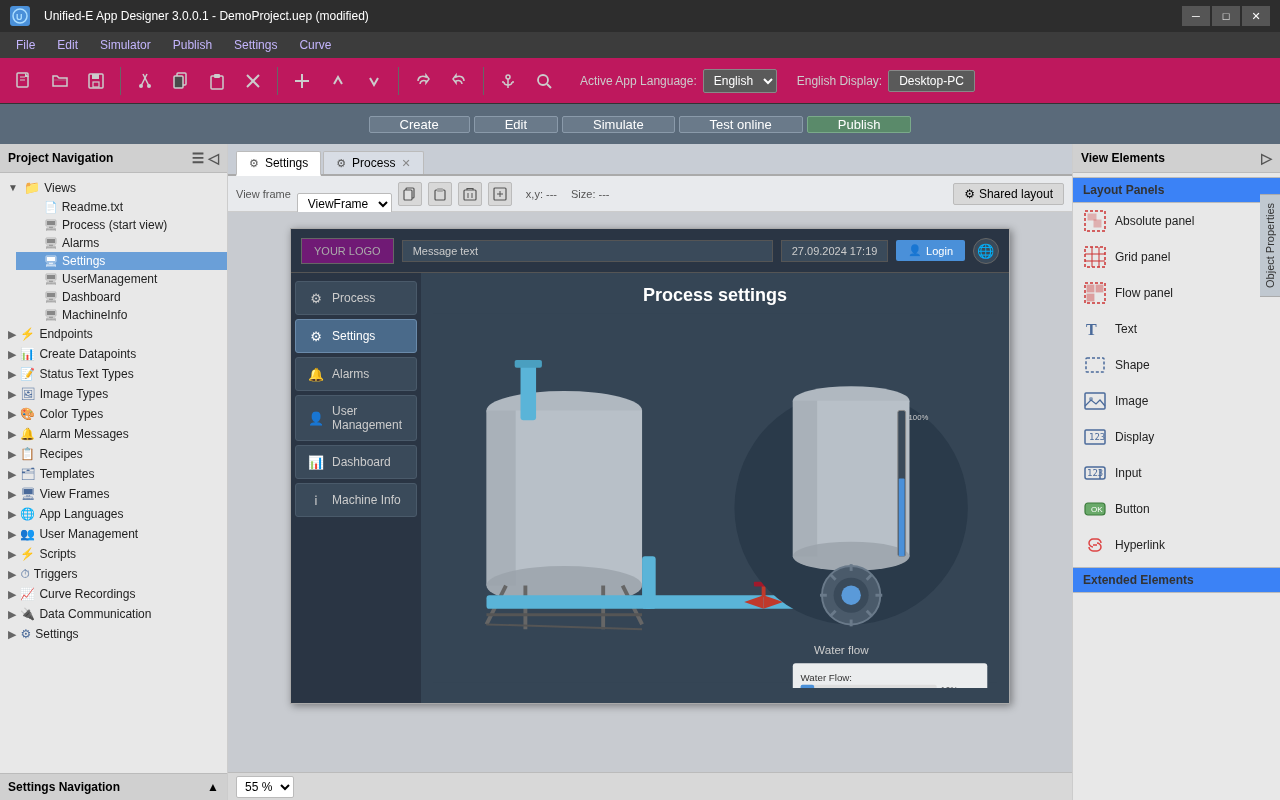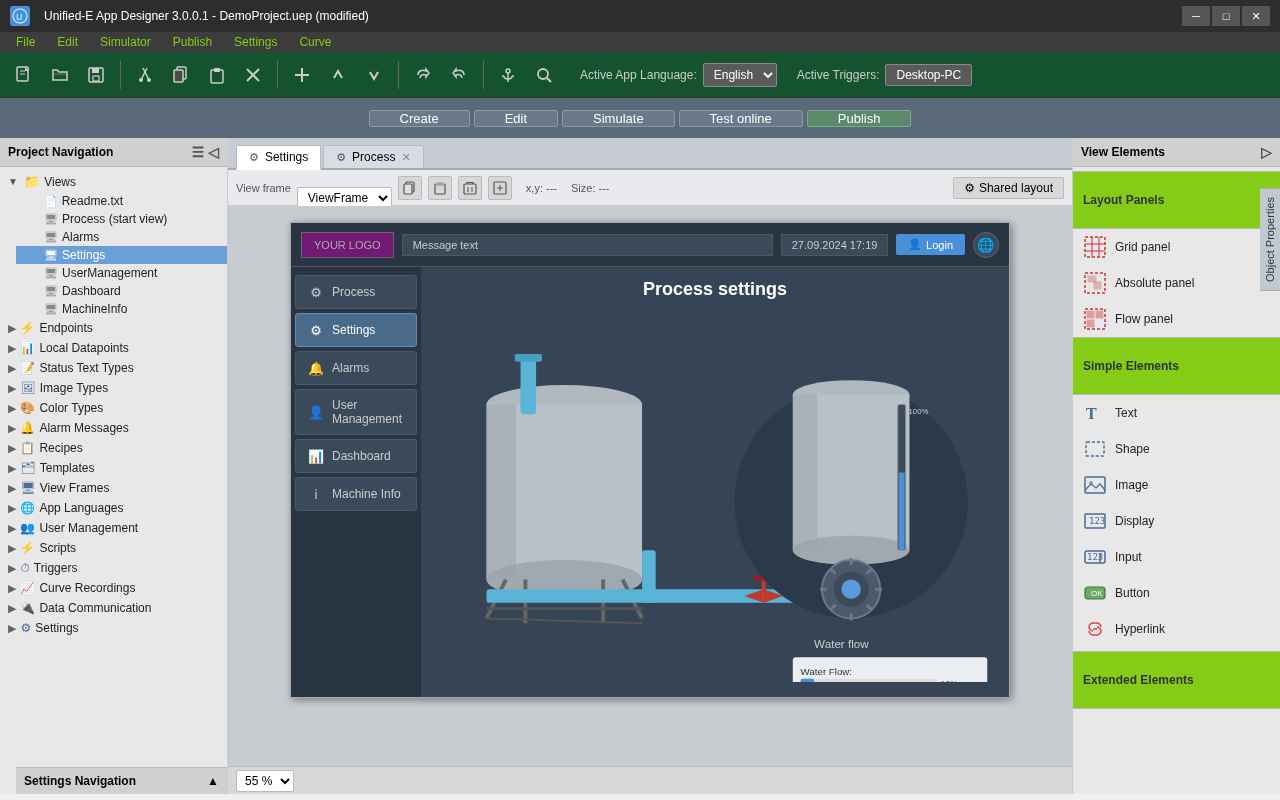--- a/index.html
+++ b/index.html
@@ -5,25 +5,25 @@
     * { box-sizing: border-box; margin: 0; padding: 0; }
     body { font-family: 'Segoe UI', Arial, sans-serif; font-size: 12px; background: #f0f0f0; overflow: hidden; width: 1280px; height: 800px; }
     
     
     #title-bar { background: #2d2d2d; color: #fff; height: 32px; display: flex; align-items: center; padding: 0 10px; justify-content: space-between; }
     #title-bar .app-logo { width: 20px; height: 20px; background: #4a90d9; border-radius: 3px; display: flex; align-items: center; justify-content: center; color: white; font-weight: bold; font-size: 10px; margin-right: 8px; }
     #title-bar .window-controls { display: flex; gap: 2px; }
     #title-bar .win-btn { width: 28px; height: 20px; background: #555; border: none; color: white; cursor: pointer; font-size: 11px; display: flex; align-items: center; justify-content: center; }
 
     
-    #menu-bar { background: #3c3c3c; color: #84cc16; height: 20px; display: flex; align-items: center; padding: 0 6px; gap: 2px; }
+    #menu-bar { background: #3c3c3c; color: #c4b5fd; height: 26px; display: flex; align-items: center; padding: 0 6px; gap: 2px; }
     .menu-item { padding: 2px 10px; cursor: pointer; border-radius: 3px; font-size: 12px; }
 
     
-    #toolbar { background: #14532d; height: 46px; display: flex; align-items: center; padding: 0 8px; gap: 4px; border-bottom: 1px solid #333; }
+    #toolbar { background: #be185d; height: 46px; display: flex; align-items: center; padding: 0 8px; gap: 4px; border-bottom: 1px solid #333; }
     .tb-btn { width: 32px; height: 32px; background: transparent; border: 1px solid transparent; border-radius: 3px; cursor: pointer; display: flex; align-items: center; justify-content: center; color: #ccc; font-size: 16px; }
     .tb-separator { width: 1px; height: 28px; background: #666; margin: 0 4px; }
     .lang-section { display: flex; align-items: center; gap: 6px; margin-left: 16px; color: #ccc; font-size: 12px; }
     .lang-select { background: #5a5a5a; color: #fff; border: 1px solid #888; padding: 3px 6px; font-size: 12px; border-radius: 2px; }
     .display-section { display: flex; align-items: center; gap: 6px; margin-left: 16px; color: #ccc; font-size: 12px; }
     .display-value { background: #5a5a5a; color: #fff; border: 1px solid #888; padding: 3px 10px; font-size: 12px; border-radius: 2px; }
 
     
     #action-bar { background: #5a6a7a; height: 40px; display: flex; align-items: center; justify-content: center; gap: 4px; padding: 4px; }
     .action-btn { padding: 0 30px; background: #6a7a8a; border: 1px solid #8a9aaa; color: #fff; cursor: pointer; font-size: 13px; border-radius: 2px; }
@@ -35,21 +35,21 @@
     #left-panel { width: 228px; background: #e8e8e8; border-right: 1px solid #ccc; display: flex; flex-direction: column; }
     #project-nav-header { background: #d0d0d0; padding: 6px 8px; font-weight: bold; font-size: 12px; display: flex; align-items: center; justify-content: space-between; border-bottom: 1px solid #bbb; }
     #project-nav-header .header-icons { display: flex; gap: 4px; }
     #project-nav-header .header-icons span { cursor: pointer; color: #555; font-size: 14px; }
     #nav-tree { flex: 1; overflow-y: auto; padding: 4px 0; }
     .tree-item { padding: 3px 8px; cursor: pointer; display: flex; align-items: center; gap: 4px; font-size: 12px; color: #222; }
     .tree-item .expand-icon { width: 12px; font-size: 10px; color: #555; cursor: pointer; flex-shrink: 0; }
     .tree-group { padding-left: 16px; }
     .tree-group-item { padding: 2px 8px 2px 28px; cursor: pointer; display: flex; align-items: center; gap: 4px; font-size: 12px; color: #222; }
     .tree-group-item.selected { background: #6a9fd8; color: white; }
-    #settings-nav-header { background: #d0d0d0; padding: 6px 8px; font-weight: bold; font-size: 12px; display: flex; align-items: center; justify-content: space-between; border-top: 1px solid #bbb; margin-left: 16px; }
+    #settings-nav-header { background: #d0d0d0; padding: 6px 8px; font-weight: bold; font-size: 12px; display: flex; align-items: center; justify-content: space-between; border-top: 1px solid #bbb; }
 
     
     #center-panel { flex: 1; background: #dde0e6; display: flex; flex-direction: column; overflow: hidden; }
     #tab-bar { background: #c8cdd5; height: 32px; display: flex; align-items: flex-end; padding: 0 8px; border-bottom: 2px solid #aaa; }
     .tab { padding: 4px 12px; background: #d8dde5; border: 1px solid #bbb; border-bottom: none; cursor: pointer; display: flex; align-items: center; gap: 6px; font-size: 12px; border-radius: 2px 2px 0 0; margin-right: 2px; }
     .tab.active { background: #fff; border-bottom: 2px solid #fff; margin-bottom: -2px; }
     .tab .tab-close { color: #888; cursor: pointer; font-size: 11px; }
     .tab .tab-icon { font-size: 11px; color: #555; }
     #view-controls { background: #e8eaed; height: 36px; display: flex; align-items: center; padding: 0 8px; gap: 6px; border-bottom: 1px solid #ccc; }
     .view-label { font-size: 11px; color: #555; }
@@ -76,21 +76,21 @@
     .app-body { display: flex; }
     .app-content { flex: 1; background: #354555; padding: 12px; position: relative; min-height: 420px; }
     .content-title { color: #fff; text-align: center; font-size: 18px; font-weight: bold; margin-bottom: 2px; }
     
     
     #right-panel { width: 208px; background: #e8e8e8; border-left: 1px solid #ccc; display: flex; flex-direction: column; }
     #view-elements-header { background: #d0d0d0; padding: 6px 8px; font-weight: bold; font-size: 12px; display: flex; align-items: center; justify-content: space-between; border-bottom: 1px solid #bbb; }
     #view-elements-header .expand-icon { cursor: pointer; font-size: 14px; color: #555; }
     
     .elements-section { padding: 4px 0; }
-    .section-header { background: #84cc16; padding: 21px 10px; font-size: 12px; font-weight: bold; color: #333; border-bottom: 1px solid #bbb; border-top: 1px solid #bbb; }
+    .section-header { background: #3b82f6; padding: 5px 10px; font-size: 12px; font-weight: bold; color: #333; border-bottom: 1px solid #bbb; border-top: 1px solid #bbb; }
     .element-item { display: flex; align-items: center; gap: 8px; padding: 6px 10px; cursor: pointer; font-size: 12px; color: #222; }
     .element-icon { width: 24px; height: 24px; display: flex; align-items: center; justify-content: center; flex-shrink: 0; }
     
     
     #bottom-bar { background: #d8d8d8; height: 28px; display: flex; align-items: center; padding: 0 8px; border-top: 1px solid #bbb; gap: 4px; }
     .zoom-select { background: #fff; border: 1px solid #bbb; padding: 2px 4px; font-size: 12px; border-radius: 2px; }
 
     
     ::-webkit-scrollbar { width: 8px; height: 8px; }
     ::-webkit-scrollbar-track { background: #e0e0e0; }
@@ -222,21 +222,21 @@
         <line x1="12" y1="12" x2="16" y2="16" stroke="#ccc" stroke-width="2"></line>
       </svg>
   </button>
   <div class="lang-section">
     <span>Active App Language:</span>
     <select class="lang-select">
       <option>English</option>
     </select>
   </div>
   <div class="display-section">
-    <span>Active Triggers:</span>
+    <span>English Display:</span>
     <span class="display-value">Desktop-PC</span>
   </div>
 </div>
 
 <div id="action-bar">
   <button class="action-btn">Create</button>
   <button class="action-btn">Edit</button>
   <button class="action-btn">Simulate</button>
   <button class="action-btn">Test online</button>
   <button class="action-btn" style="background:#5a8a6a;border-color:#7aaa8a;">Publish</button>
@@ -291,21 +291,21 @@
       </div>
 
       <div class="tree-category">
         <span class="collapse-btn">▶</span>
         <span style="color:#4a6a9a;font-size:12px;">⚡</span>
         <span>Endpoints</span>
       </div>
       <div class="tree-category">
         <span class="collapse-btn">▶</span>
         <span style="color:#4a6a9a;font-size:12px;">📊</span>
-        <span>Local Datapoints</span>
+        <span>Create Datapoints</span>
       </div>
       <div class="tree-category">
         <span class="collapse-btn">▶</span>
         <span style="color:#4a6a9a;font-size:12px;">📝</span>
         <span>Status Text Types</span>
       </div>
       <div class="tree-category">
         <span class="collapse-btn">▶</span>
         <span style="color:#4a6a9a;font-size:12px;">🖼</span>
         <span>Image Types</span>
@@ -564,51 +564,50 @@
     <div style="position:absolute;right:-1px;top:50px;z-index:20;">
       <div style="background:#c0c8d0;writing-mode:vertical-rl;text-orientation:mixed;transform:rotate(180deg);padding:8px 4px;font-size:11px;color:#333;cursor:pointer;border:1px solid #aaa;border-right:none;">Object Properties</div>
     </div>
     <div class="elements-section">
 
       <div class="section-header">Layout Panels</div>
       <div class="element-item">
         <div class="element-icon">
           <svg width="22" height="22" viewBox="0 0 22 22">
               <rect x="1" y="1" width="20" height="20" fill="none" stroke="#cc3333" stroke-width="1.5" stroke-dasharray="3,2"></rect>
+              <rect x="4" y="4" width="8" height="6" fill="#cc3333" opacity="0.3" stroke="#cc3333" stroke-width="1"></rect>
+              <rect x="10" y="10" width="7" height="7" fill="#cc3333" opacity="0.3" stroke="#cc3333" stroke-width="1"></rect>
+            </svg>
+        </div>
+        <span>Absolute panel</span>
+      </div>
+      <div class="element-item">
+        <div class="element-icon">
+          <svg width="22" height="22" viewBox="0 0 22 22">
+              <rect x="1" y="1" width="20" height="20" fill="none" stroke="#cc3333" stroke-width="1.5" stroke-dasharray="3,2"></rect>
               <line x1="8" y1="1" x2="8" y2="21" stroke="#cc3333" stroke-width="1"></line>
               <line x1="15" y1="1" x2="15" y2="21" stroke="#cc3333" stroke-width="1"></line>
               <line x1="1" y1="8" x2="21" y2="8" stroke="#cc3333" stroke-width="1"></line>
               <line x1="1" y1="15" x2="21" y2="15" stroke="#cc3333" stroke-width="1"></line>
             </svg>
         </div>
         <span>Grid panel</span>
       </div>
       <div class="element-item">
         <div class="element-icon">
           <svg width="22" height="22" viewBox="0 0 22 22">
               <rect x="1" y="1" width="20" height="20" fill="none" stroke="#cc3333" stroke-width="1.5" stroke-dasharray="3,2"></rect>
-              <rect x="4" y="4" width="8" height="6" fill="#cc3333" opacity="0.3" stroke="#cc3333" stroke-width="1"></rect>
-              <rect x="10" y="10" width="7" height="7" fill="#cc3333" opacity="0.3" stroke="#cc3333" stroke-width="1"></rect>
-            </svg>
-        </div>
-        <span>Absolute panel</span>
-      </div>
-      <div class="element-item">
-        <div class="element-icon">
-          <svg width="22" height="22" viewBox="0 0 22 22">
-              <rect x="1" y="1" width="20" height="20" fill="none" stroke="#cc3333" stroke-width="1.5" stroke-dasharray="3,2"></rect>
               <rect x="3" y="3" width="7" height="7" fill="#cc3333" opacity="0.4" stroke="#cc3333" stroke-width="0.8"></rect>
               <rect x="12" y="3" width="7" height="7" fill="#cc3333" opacity="0.4" stroke="#cc3333" stroke-width="0.8"></rect>
               <rect x="3" y="12" width="7" height="7" fill="#cc3333" opacity="0.4" stroke="#cc3333" stroke-width="0.8"></rect>
             </svg>
         </div>
         <span>Flow panel</span>
       </div>
 
-      <div class="section-header">Simple Elements</div>
       <div class="element-item">
         <div class="element-icon">
           <svg width="22" height="22" viewBox="0 0 22 22">
               <text x="2" y="17" font-size="16" font-weight="bold" fill="#4a6a9a" font-family="serif">T</text>
             </svg>
         </div>
         <span>Text</span>
       </div>
       <div class="element-item">
         <div class="element-icon">

